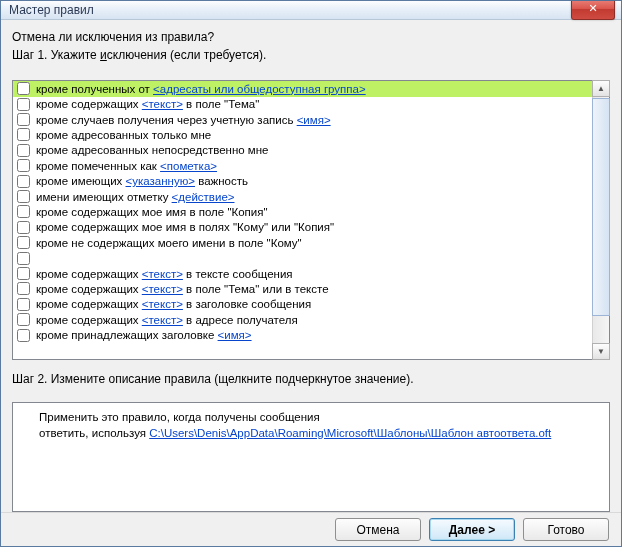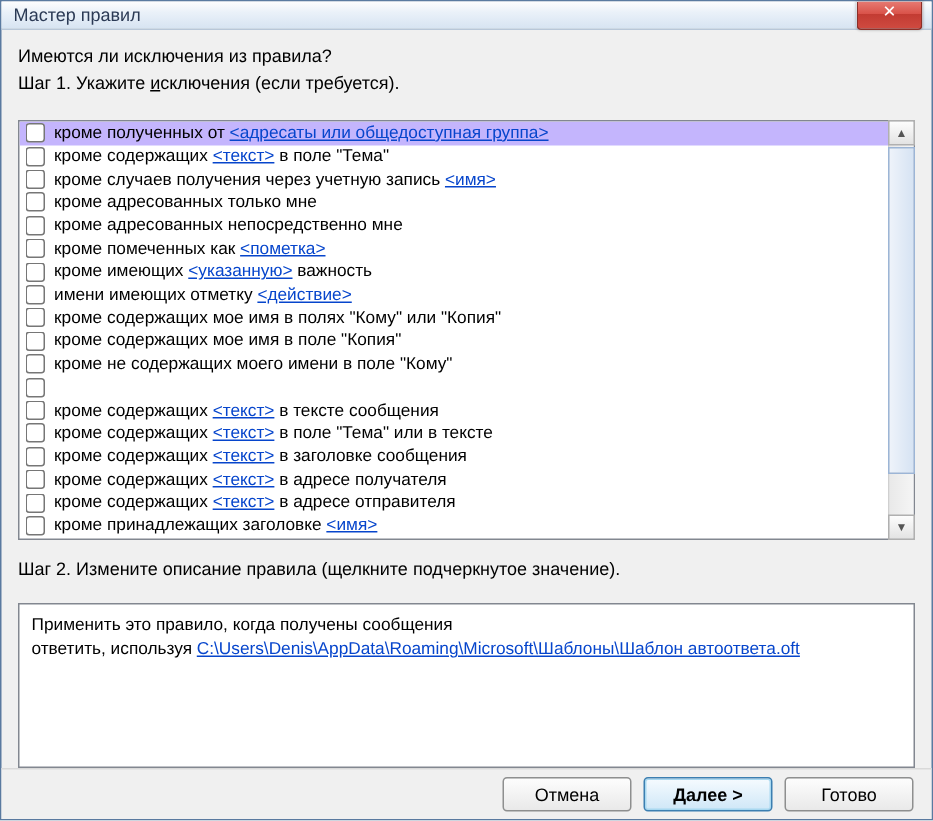--- a/index.html
+++ b/index.html
@@ -9,45 +9,45 @@
   .titlebar .title { color:#2b3a55; font-size:12px; }
   .close-btn { position:absolute; right:6px; top:0; width:44px; height:19px; background:linear-gradient(to bottom,#e67a72 0%,#d9534a 45%,#c23b32 46%,#cf4a40 100%); border:1px solid #8c2e27; border-top:none; border-radius:0 0 3px 3px; color:#fff; text-align:center; line-height:16px; font-size:11px; cursor:pointer; box-shadow:0 0 2px rgba(0,0,0,.3);}
   .close-btn span { display:inline-block; transform:translateY(-1px);} 
   .body { flex:1; padding:10px 11px 0 11px; display:flex; flex-direction:column; }
   .question { margin-bottom:4px; }
   .step-label { margin-bottom:18px; }
   .step-label .ul { text-decoration:underline; }
   .listbox { border:1px solid #828790; background:#fff; height:280px; display:flex; }
   .list-inner { flex:1; overflow:hidden; }
   .row { display:flex; align-items:center; height:15.4px; padding:0 4px; white-space:nowrap; }
-  .row.selected { background:#c4b5fd; }
+  .row.selected { background:#bef264; }
   .row input[type=checkbox]{ width:13px; height:13px; margin:0 6px 0 0; }
   .row .txt { font-size:11.5px; }
   .lnk { color:#0645cc; text-decoration:underline; cursor:pointer; }
   .scrollbar { width:17px; background:linear-gradient(to right,#e9e9e9,#f5f5f5); border-left:1px solid #d0d0d0; position:relative; }
   .sb-btn { height:17px; background:linear-gradient(to bottom,#fdfdfd,#e3e3e3); border:1px solid #b0b0b0; margin:-1px -1px 0 -1px; display:flex; align-items:center; justify-content:center; color:#555; font-size:8px;}
   .sb-btn.bottom { position:absolute; bottom:0; left:0; right:0; margin:0 -1px -1px -1px;}
   .sb-thumb { position:absolute; left:0; right:0; top:17px; height:218px; background:linear-gradient(to right,#eef3fa,#d6e3f3); border:1px solid #9cb5d6; margin:0 -1px; }
   .step2 { margin-top:12px; margin-bottom:16px; }
-  .descbox { border:1px solid #828790; background:#fff; height:110px; padding:6px 8px; font-size:11.5px; line-height:16px; overflow:hidden; }
+  .descbox { border:1px solid #828790; background:#fff; height:110px; padding:6px 26px; font-size:11.5px; line-height:16px; overflow:hidden; }
   .footer { height:50px; border-top:1px solid #d9d9d9; display:flex; align-items:center; justify-content:flex-end; gap:8px; padding:0 12px; background:#f0f0f0; margin-top:auto; }
   button.btn { width:86px; height:23px; font-family:inherit; font-size:12px; background:linear-gradient(to bottom,#fdfdfd,#e9e9e9); border:1px solid #8e8f8f; border-radius:3px; cursor:pointer; }
   button.btn.default { border:1px solid #3c7fb1; box-shadow:0 0 0 1px #a8d8f0 inset; background:linear-gradient(to bottom,#f6fbff,#cfe7f7);font-weight:bold; }
   .ul-letter { text-decoration:underline; }
 </style>
 </head>
 <body>
 
 <div class="window">
   <div class="titlebar">
     <span class="title">Мастер правил</span>
     <div class="close-btn"><span>✕</span></div>
   </div>
   <div class="body">
-    <div class="question">Имеются ли исключения из правила?</div>
+    <div class="question">Отмена ли исключения из правила?</div>
     <div class="step-label">
       <span>Шаг 1. Укажите </span><span class="ul">и</span><span>сключения (если требуется).</span>
     </div>
     <div class="listbox">
       <div class="list-inner" id="list-inner">
           <div class="row selected">
             <input type="checkbox" style="">
             <span class="txt"><span>кроме полученных от </span><span class="lnk">&lt;адресаты или общедоступная группа&gt;</span></span>
           </div>
           <div class="row">
@@ -73,25 +73,25 @@
           <div class="row">
             <input type="checkbox" style="">
             <span class="txt"><span>кроме имеющих </span><span class="lnk">&lt;указанную&gt;</span><span> важность</span></span>
           </div>
           <div class="row">
             <input type="checkbox" style="">
             <span class="txt"><span>имени имеющих отметку </span><span class="lnk">&lt;действие&gt;</span></span>
           </div>
           <div class="row">
             <input type="checkbox" style="">
-            <span class="txt"><span>кроме содержащих мое имя в полях "Кому" или "Копия"</span></span>
+            <span class="txt"><span>кроме содержащих мое имя в поле "Копия"</span></span>
           </div>
           <div class="row">
             <input type="checkbox" style="">
-            <span class="txt"><span>кроме содержащих мое имя в поле "Копия"</span></span>
+            <span class="txt"><span>кроме содержащих мое имя в полях "Кому" или "Копия"</span></span>
           </div>
           <div class="row">
             <input type="checkbox" style="">
             <span class="txt"><span>кроме не содержащих моего имени в поле "Кому"</span></span>
           </div>
           <div class="row">
             <input type="checkbox" style="">
           </div>
           <div class="row">
             <input type="checkbox" style="">
@@ -101,24 +101,20 @@
             <input type="checkbox" style="">
             <span class="txt"><span>кроме содержащих </span><span class="lnk">&lt;текст&gt;</span><span> в поле "Тема" или в тексте</span></span>
           </div>
           <div class="row">
             <input type="checkbox" style="">
             <span class="txt"><span>кроме содержащих </span><span class="lnk">&lt;текст&gt;</span><span> в заголовке сообщения</span></span>
           </div>
           <div class="row">
             <input type="checkbox" style="">
             <span class="txt"><span>кроме содержащих </span><span class="lnk">&lt;текст&gt;</span><span> в адресе получателя</span></span>
-          </div>
-          <div class="row">
-            <input type="checkbox" style="">
-            <span class="txt"><span>кроме содержащих </span><span class="lnk">&lt;текст&gt;</span><span> в адресе отправителя</span></span>
           </div>
           <div class="row">
             <input type="checkbox" style="">
             <span class="txt"><span>кроме принадлежащих заголовке </span><span class="lnk">&lt;имя&gt;</span></span>
           </div>
         </div>
       <div class="scrollbar">
         <div class="sb-btn">▲</div>
         <div class="sb-thumb"></div>
         <div class="sb-btn bottom">▼</div>

